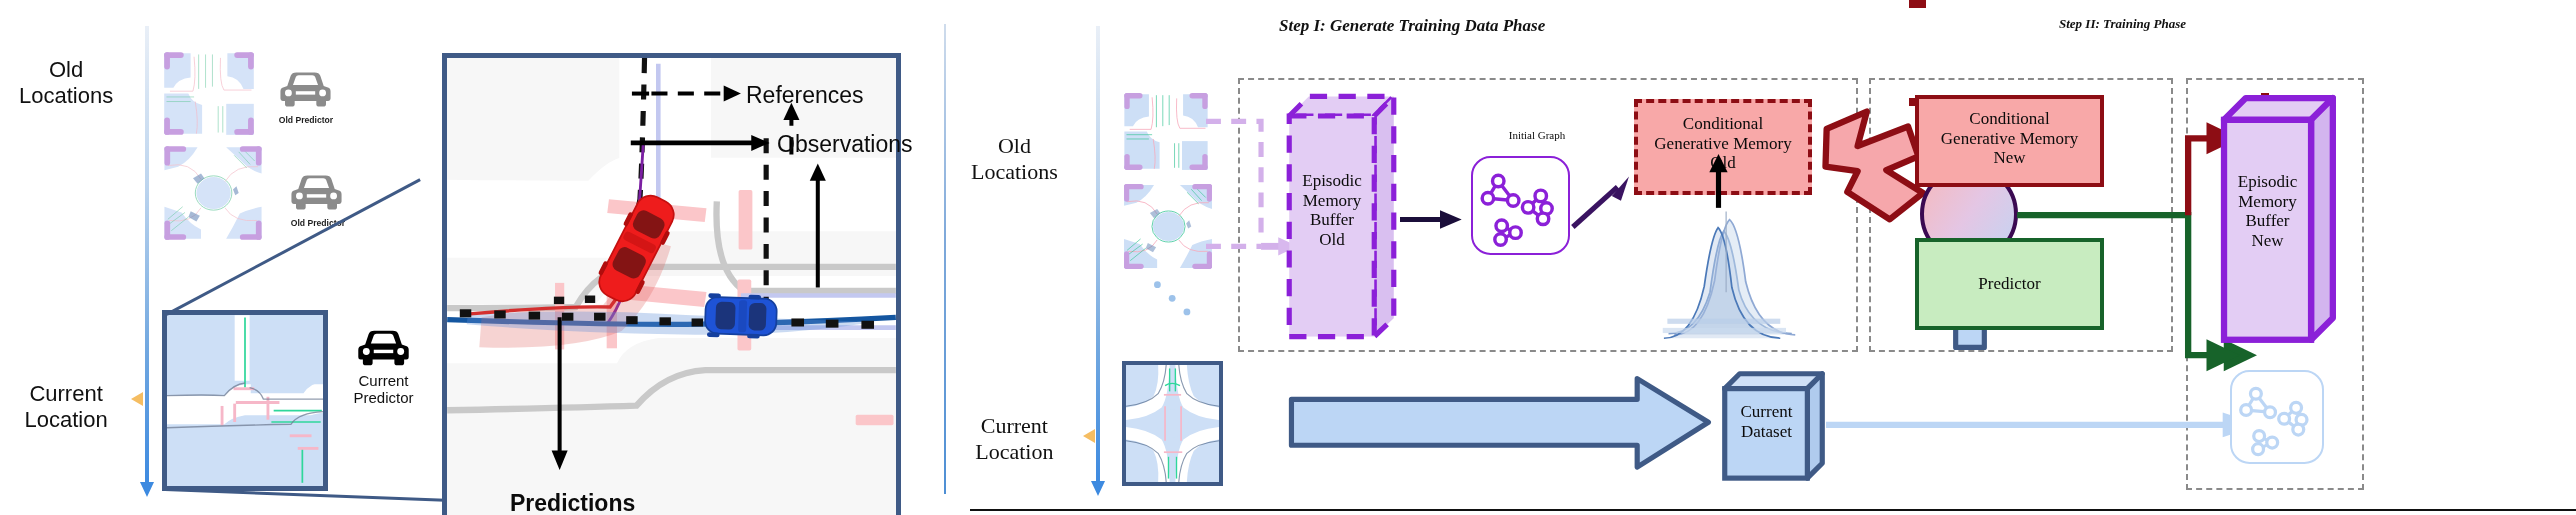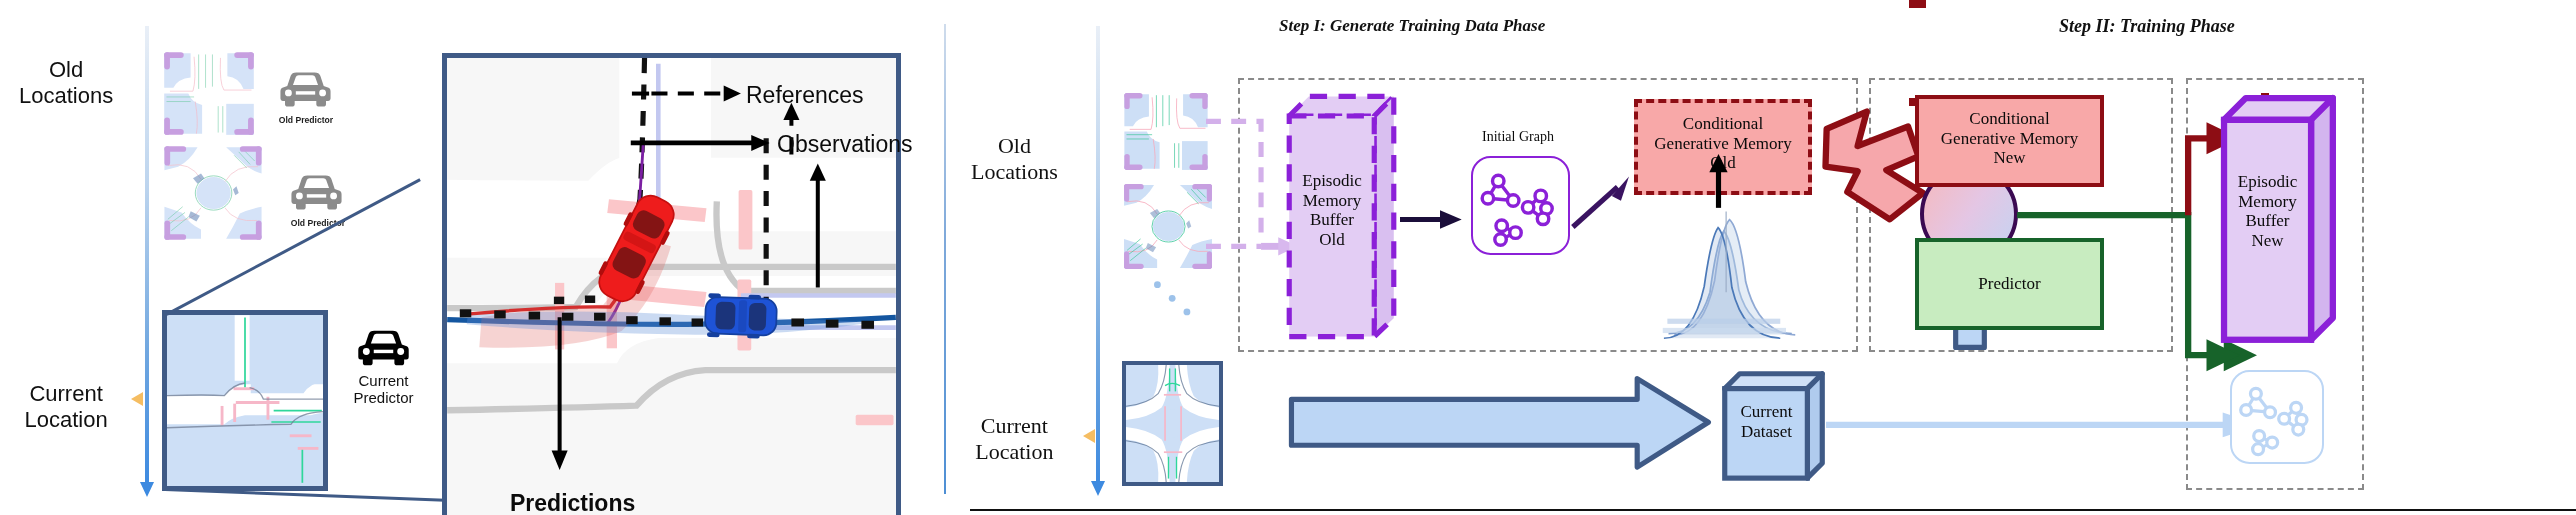--- a/index.html
+++ b/index.html
@@ -325,21 +325,21 @@
       <div class="callout" style="left:63px;top:432px;font-weight:bold;">Predictions</div>
     </div>
   </div>
 
   <div id="panelDivider"></div>
   <div id="bottomRule"></div>
 
   <div id="rightPanel">
 
     <div class="abs ttl" style="left:334px;top:16px;font-size:17px;">Step I: Generate Training Data Phase</div>
-    <div class="abs ttl" style="left:1114px;top:16px;font-size:18px;">Step II:  Training Phase</div>
+    <div class="abs ttl" style="left:1114px;top:16px;font-size:13px;">Step II:  Training Phase</div>
 
     <div class="dashgroup" style="left:293px;top:78px;width:620px;height:274px;"></div>
     <div class="dashgroup" style="left:924px;top:78px;width:304px;height:274px;"></div>
     <div class="dashgroup" style="left:1241px;top:78px;width:178px;height:412px;"></div>
 
     <div class="rail" style="left:151px;top:26.4px;height:458px;"></div>
     <div class="railhead" style="left:146px;top:481px;"></div>
     <div class="orangearrow" style="left:138px;top:429px;"></div>
 
     <div class="abs maplabel" style="left:3.4px;top:133px;width:132px;white-space:pre-line;">Old
@@ -445,21 +445,21 @@
     <div class="abs txt" style="left:344px;top:171px;width:86px;font-size:17px;">Episodic
 Memory
 Buffer
 Old</div>
 
     <svg class="abs" style="left:455px;top:208px;" width="64" height="23" viewBox="0 0 112 40">
       <path d="M0 20 H72" stroke="#1b0e3a" stroke-width="9" fill="none"></path>
       <polygon points="70,4 108,20 70,36" fill="#1b0e3a"></polygon>
     </svg>
 
-    <div class="abs txt" style="left:504px;top:129px;width:138px;font-size:14px;">Initial Graph</div>
+    <div class="abs txt" style="left:523px;top:129px;width:138px;font-size:11px;">Initial Graph</div>
     <div class="graphbox" style="left:526px;top:156px;width:99px;height:99px;">
       <svg width="93" height="93" viewBox="0 0 162 162" style="left:0;top:0;">
         <g stroke="#8b20d8" stroke-width="6" fill="none">
           <path d="M44 40 L26 70"></path>
             <path d="M44 40 L70 74"></path>
             <path d="M26 70 L70 74"></path>
           <path d="M118 66 L96 86"></path>
             <path d="M118 66 L128 88"></path>
             <path d="M96 86 L122 106"></path>
             <path d="M128 88 L122 106"></path>

